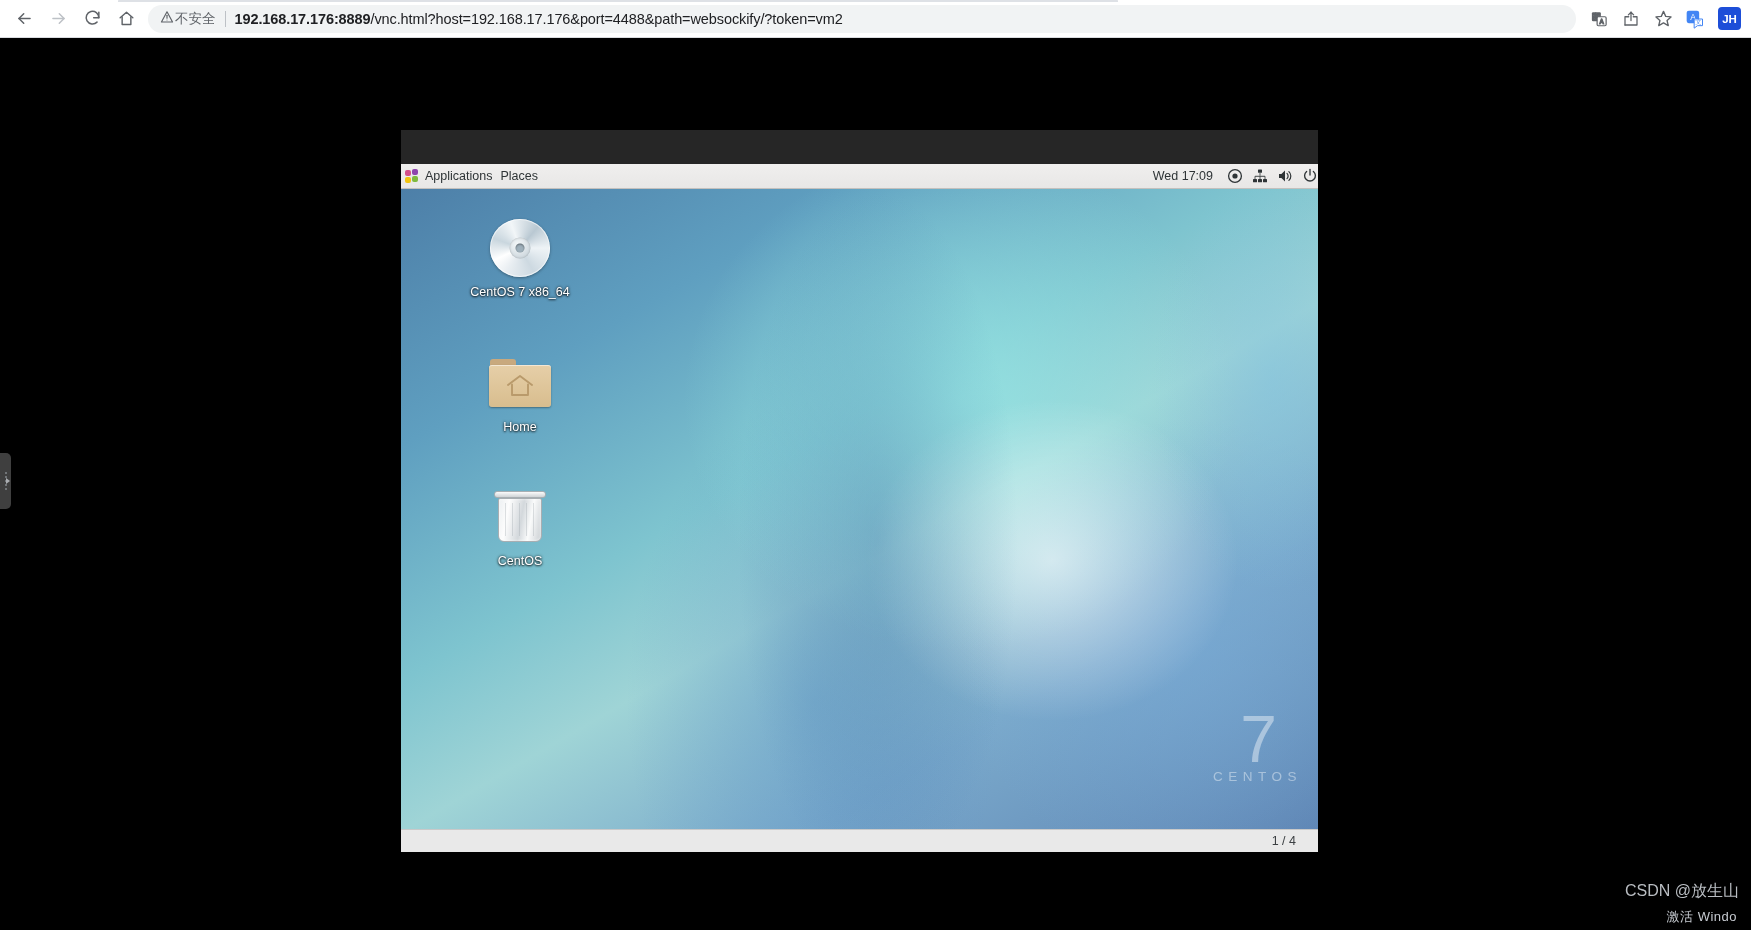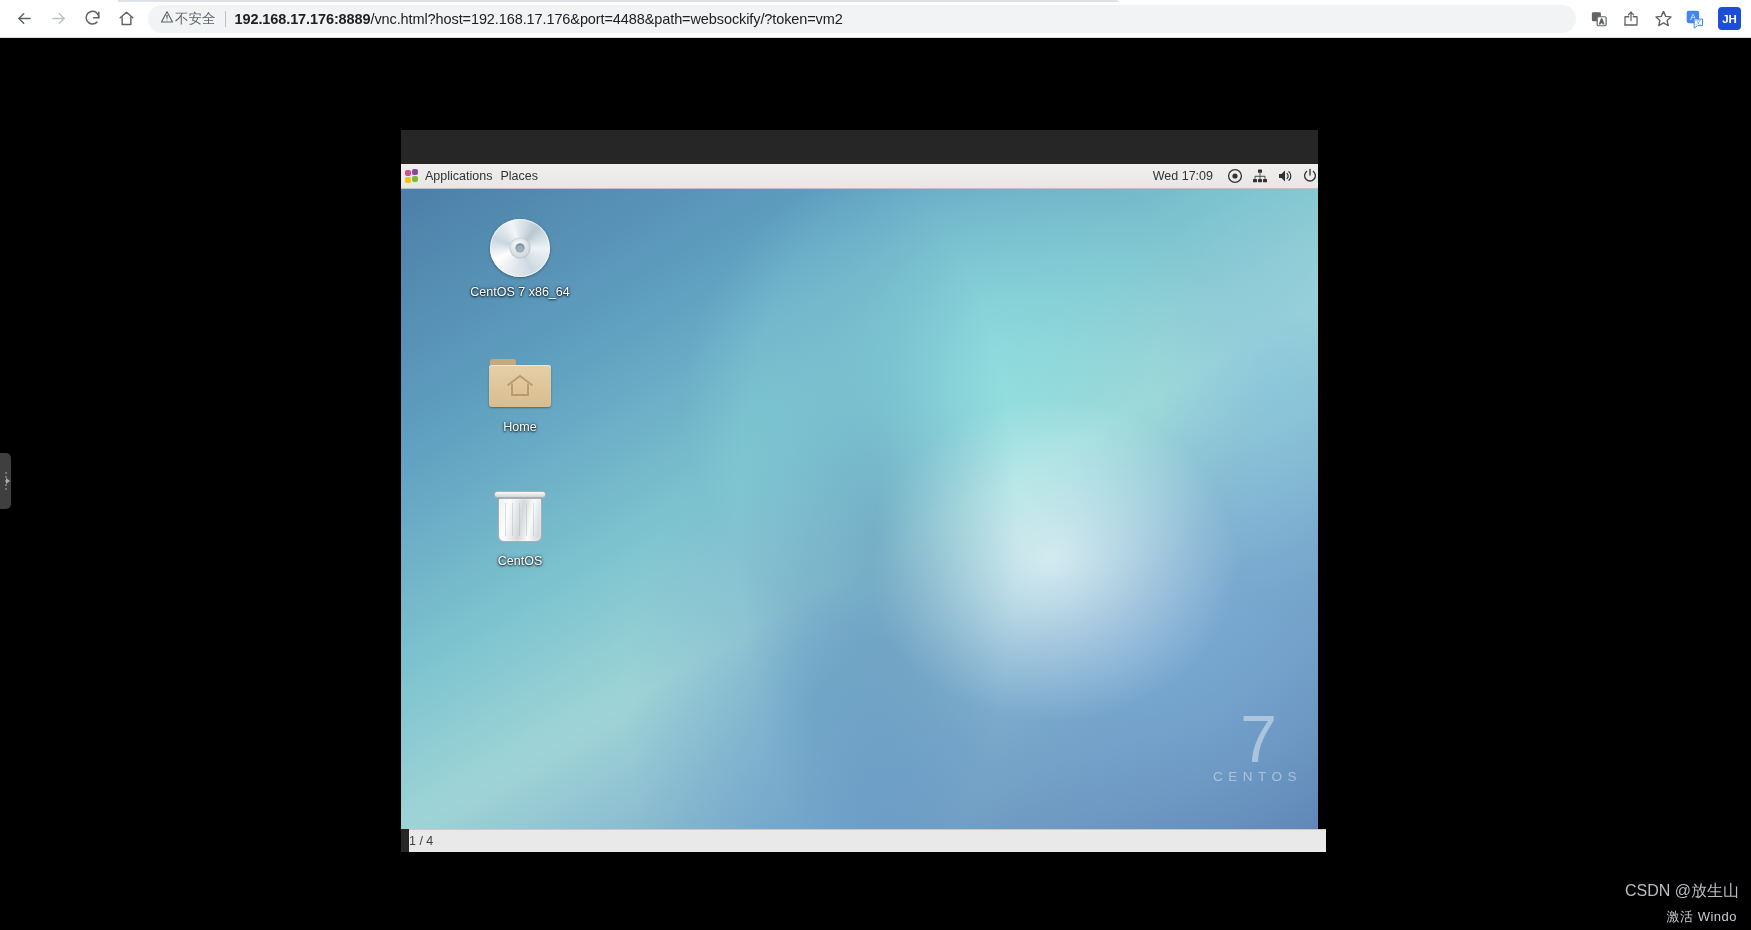--- a/index.html
+++ b/index.html
@@ -251,25 +251,25 @@
   .trash-body::after {
     content: "";
     position: absolute; left: 6px; top: 4px; right: 6px; bottom: 5px;
     background: repeating-linear-gradient(90deg,
       rgba(160,168,174,0.35) 0px, rgba(160,168,174,0.35) 1px,
       rgba(255,255,255,0) 1px, rgba(255,255,255,0) 7px);
   }
 
   
   .vnc-statusbar {
-    position: absolute; left: 8px; bottom: 0;
+    position: absolute; left: 0; bottom: 0;
     width: 917px; height: 23px;
     background: #e9e9e9;
     border-top: 1px solid #c9c9c9;
-    display: flex; align-items: center; 
+    display: flex; align-items: center; justify-content: flex-end;
   }
   .page-indicator {
     font-size: 12.5px; color: #3c4043;
     padding-right: 22px;
   }
 
   
   .csdn-mark {
     position: absolute; right: 12px; bottom: 28px;
     font-size: 16px; color: #b9bdc2;

